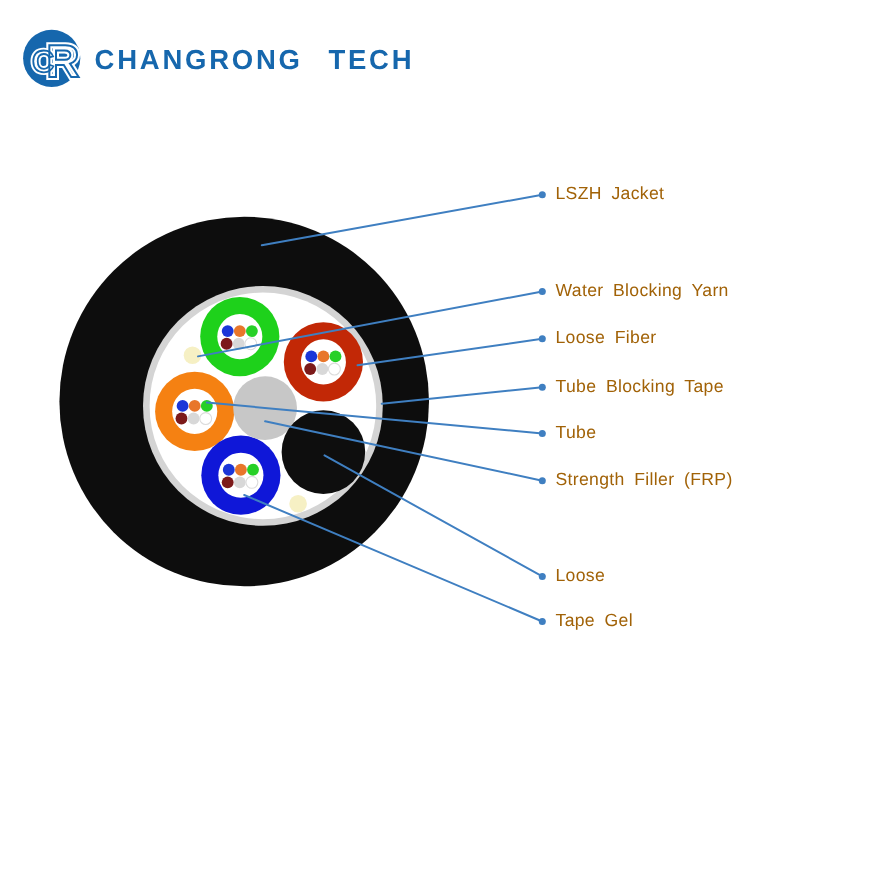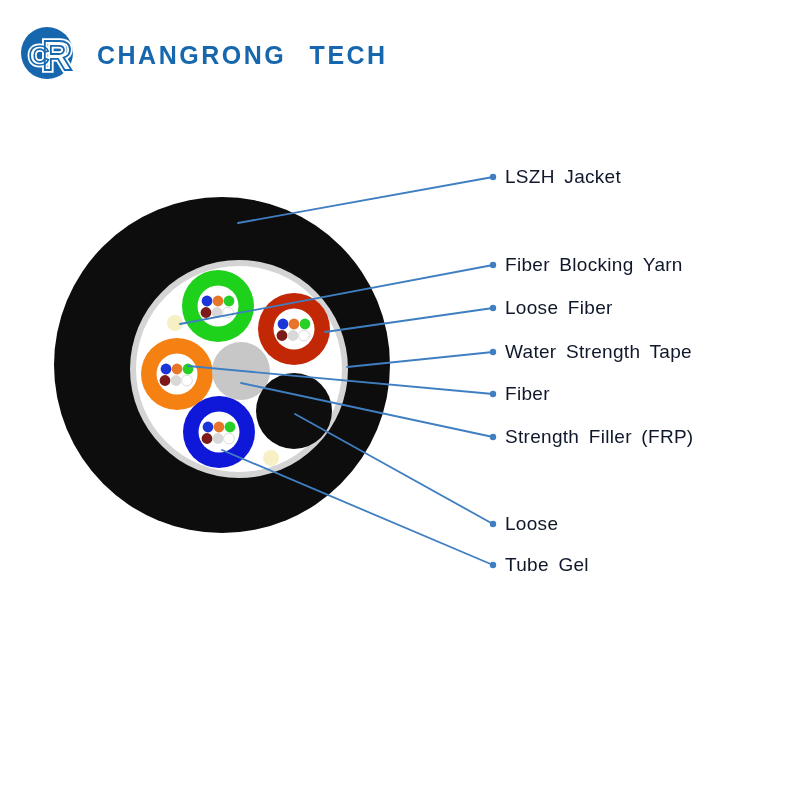--- a/index.html
+++ b/index.html
@@ -1,24 +1,24 @@
 <!DOCTYPE html>
 <html><head>
 <meta charset="utf-8">
 <style>
   html,body{margin:0;padding:0;background:#ffffff;}
   .page{position:relative;width:800px;height:800px;background:#ffffff;overflow:hidden;
         font-family:"Liberation Sans",sans-serif;}
   .brand-header{position:absolute;left:16px;top:22px;display:flex;align-items:center;}
   .brand-logo{width:66px;height:66px;display:block;}
-  .brand-title{margin-left:15px;font-size:25px;font-weight:700;color:#1667ad;
+  .brand-title{margin-left:4px;font-size:25px;font-weight:700;color:#1667ad;
                letter-spacing:2.5px;word-spacing:14px;white-space:nowrap;}
   .diagram-svg{position:absolute;left:0;top:0;width:800px;height:800px;}
   .diagram-label{position:absolute;left:505px;transform:translateY(-50%);
-                 font-size:19px;color:#0f172a;letter-spacing:0.3px;word-spacing:4px;
+                 font-size:16px;color:#a16207;letter-spacing:0.3px;word-spacing:4px;
                  white-space:nowrap;}
   .logo-letter{font-family:"Liberation Sans",sans-serif;font-weight:700;}
 </style>
 </head>
 <body>
 
 <div class="page">
 
   <div class="brand-header">
     <svg class="brand-logo" viewBox="0 0 66 66">
@@ -108,22 +108,22 @@
       <circle cx="493" cy="352" r="3.2" fill="#3f7fc1"></circle>
       <circle cx="493" cy="394" r="3.2" fill="#3f7fc1"></circle>
       <circle cx="493" cy="437" r="3.2" fill="#3f7fc1"></circle>
       <circle cx="493" cy="524" r="3.2" fill="#3f7fc1"></circle>
       <circle cx="493" cy="565" r="3.2" fill="#3f7fc1"></circle>
     </g>
   </svg>
 
   <div>
     <div class="diagram-label" style="top:177px">LSZH Jacket</div>
-    <div class="diagram-label" style="top:265px">Fiber Blocking Yarn</div>
+    <div class="diagram-label" style="top:265px">Water Blocking Yarn</div>
     <div class="diagram-label" style="top:308px">Loose Fiber</div>
-    <div class="diagram-label" style="top:352px">Water Strength Tape</div>
-    <div class="diagram-label" style="top:394px">Fiber</div>
+    <div class="diagram-label" style="top:352px">Tube Blocking Tape</div>
+    <div class="diagram-label" style="top:394px">Tube</div>
     <div class="diagram-label" style="top:437px">Strength Filler (FRP)</div>
     <div class="diagram-label" style="top:524px">Loose</div>
-    <div class="diagram-label" style="top:565px">Tube Gel</div>
+    <div class="diagram-label" style="top:565px">Tape Gel</div>
   </div>
 
 </div>
 
 </body></html>

